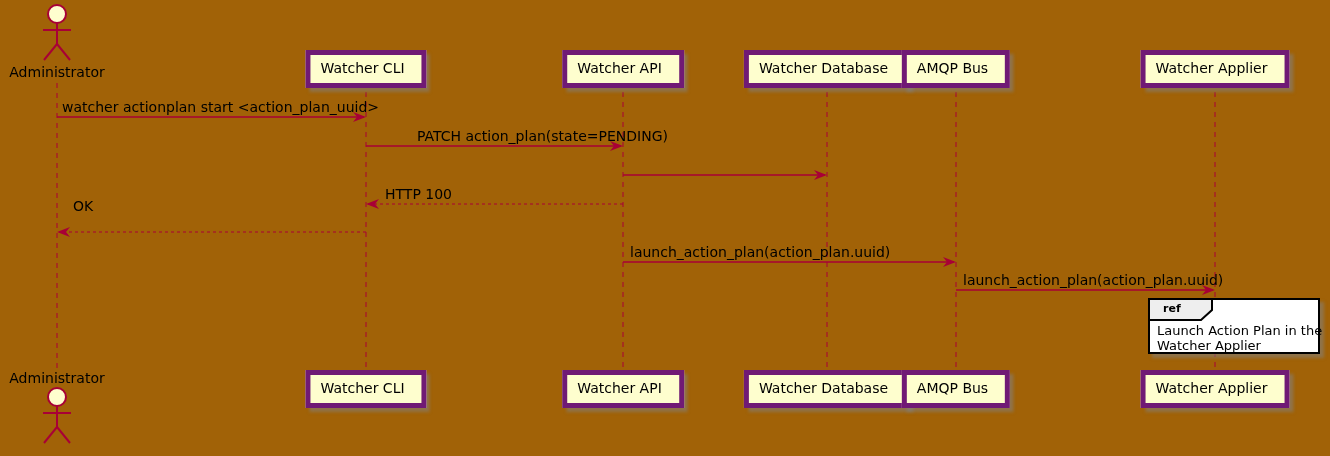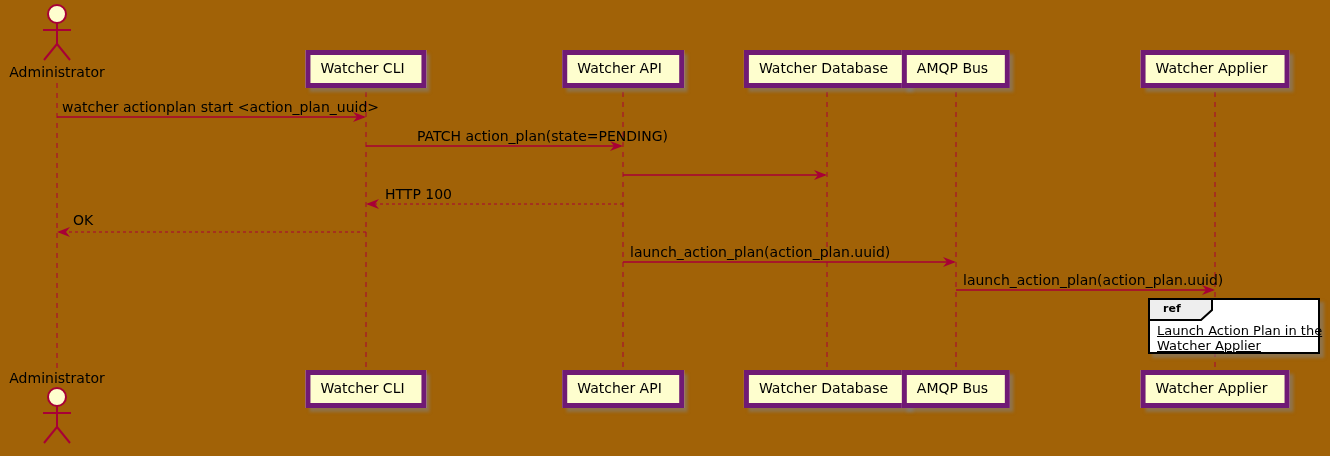--- a/index.html
+++ b/index.html
@@ -57,21 +57,20 @@
     font-weight: bold;
     line-height: 17px;
   }
   .ref-text {
     position: absolute;
     left: 7px;
     top: 23px;
     font-size: 13px;
     line-height: 15px;
     white-space: nowrap;
-    text-decoration: underline;
   }
 </style>
 </head>
 <body>
 
 <div class="canvas">
 
   <svg class="layer" width="1330" height="456" viewBox="0 0 1330 456">
 
     <g stroke="#A80036" stroke-width="1" stroke-dasharray="5,5">
@@ -142,21 +141,21 @@
 
   <div class="pbox" style="left:366px; top:370px;">Watcher CLI</div>
   <div class="pbox" style="left:623px; top:370px;">Watcher API</div>
   <div class="pbox" style="left:827px; top:370px;">Watcher Database</div>
   <div class="pbox" style="left:956px; top:370px;">AMQP Bus</div>
   <div class="pbox" style="left:1215px; top:370px;">Watcher Applier</div>
 
   <div class="mlabel" style="left:62px;  top:99px;">watcher actionplan start &lt;action_plan_uuid&gt;</div>
   <div class="mlabel" style="left:373px; top:128px;margin-left:44px;">PATCH action_plan(state=PENDING)</div>
   <div class="mlabel" style="left:385px; top:186px;">HTTP 100</div>
-  <div class="mlabel" style="left:73px;  top:212px;">OK</div>
+  <div class="mlabel" style="left:73px;  top:198px;">OK</div>
   <div class="mlabel" style="left:630px; top:244px;">launch_action_plan(action_plan.uuid)</div>
   <div class="mlabel" style="left:963px; top:272px;">launch_action_plan(action_plan.uuid)</div>
 
   <div class="ref-box">
     <svg class="ref-tab" width="70" height="24">
       <polygon points="1,1 64,1 64,12 53,22 1,22" fill="#EEEEEE" stroke="#000000" stroke-width="2"></polygon>
     </svg>
     <span class="ref-keyword">ref</span>
     <div class="ref-text">
       <div>Launch Action Plan in the</div>

